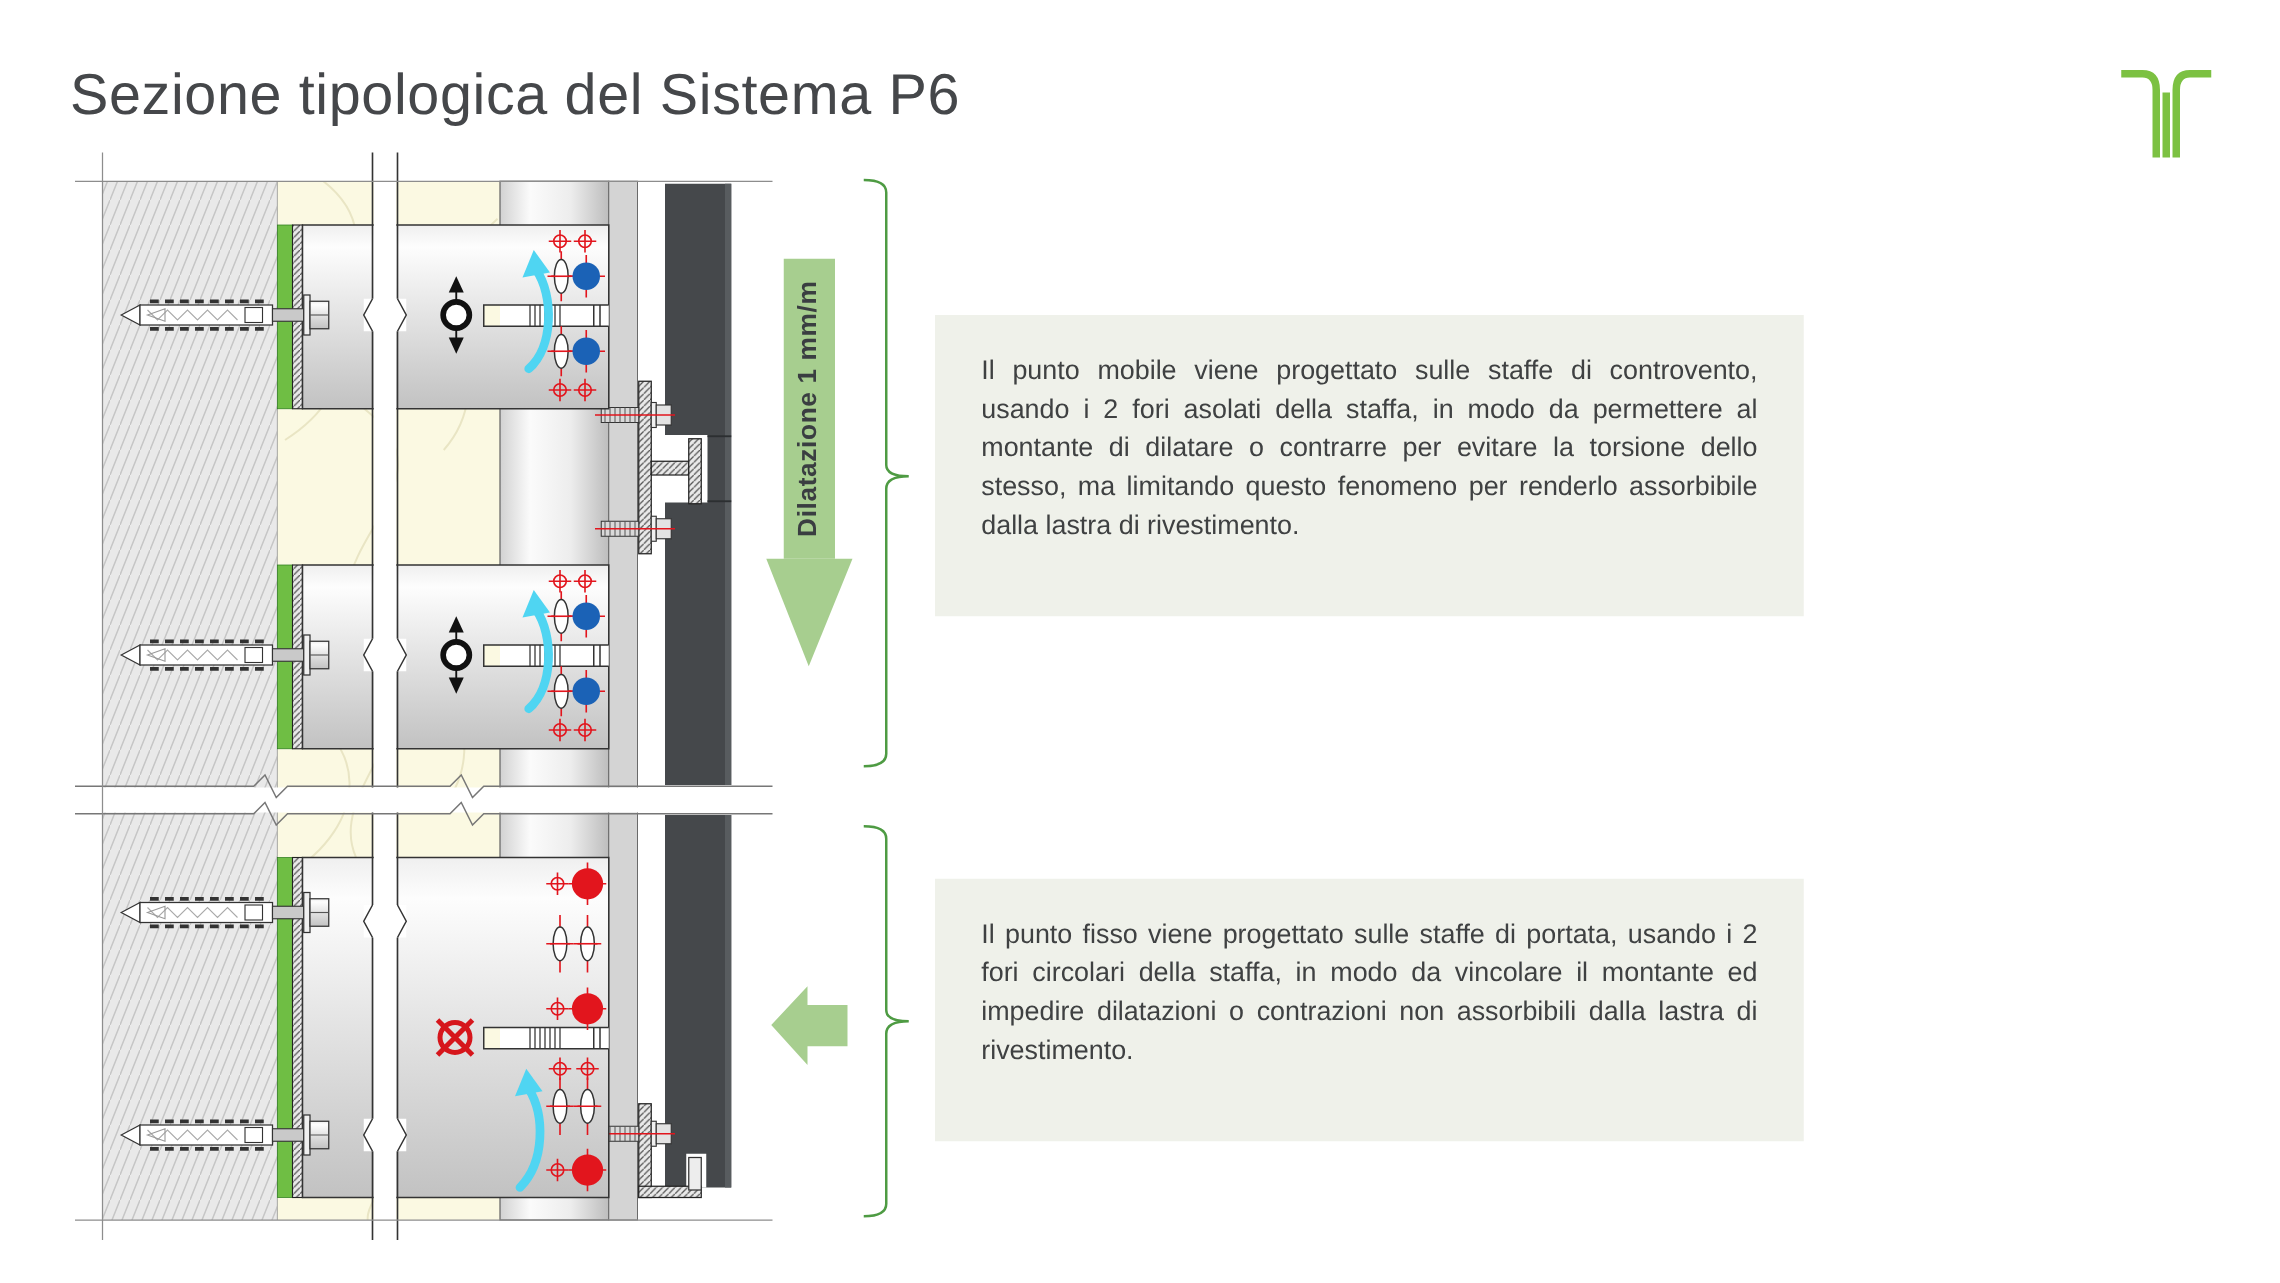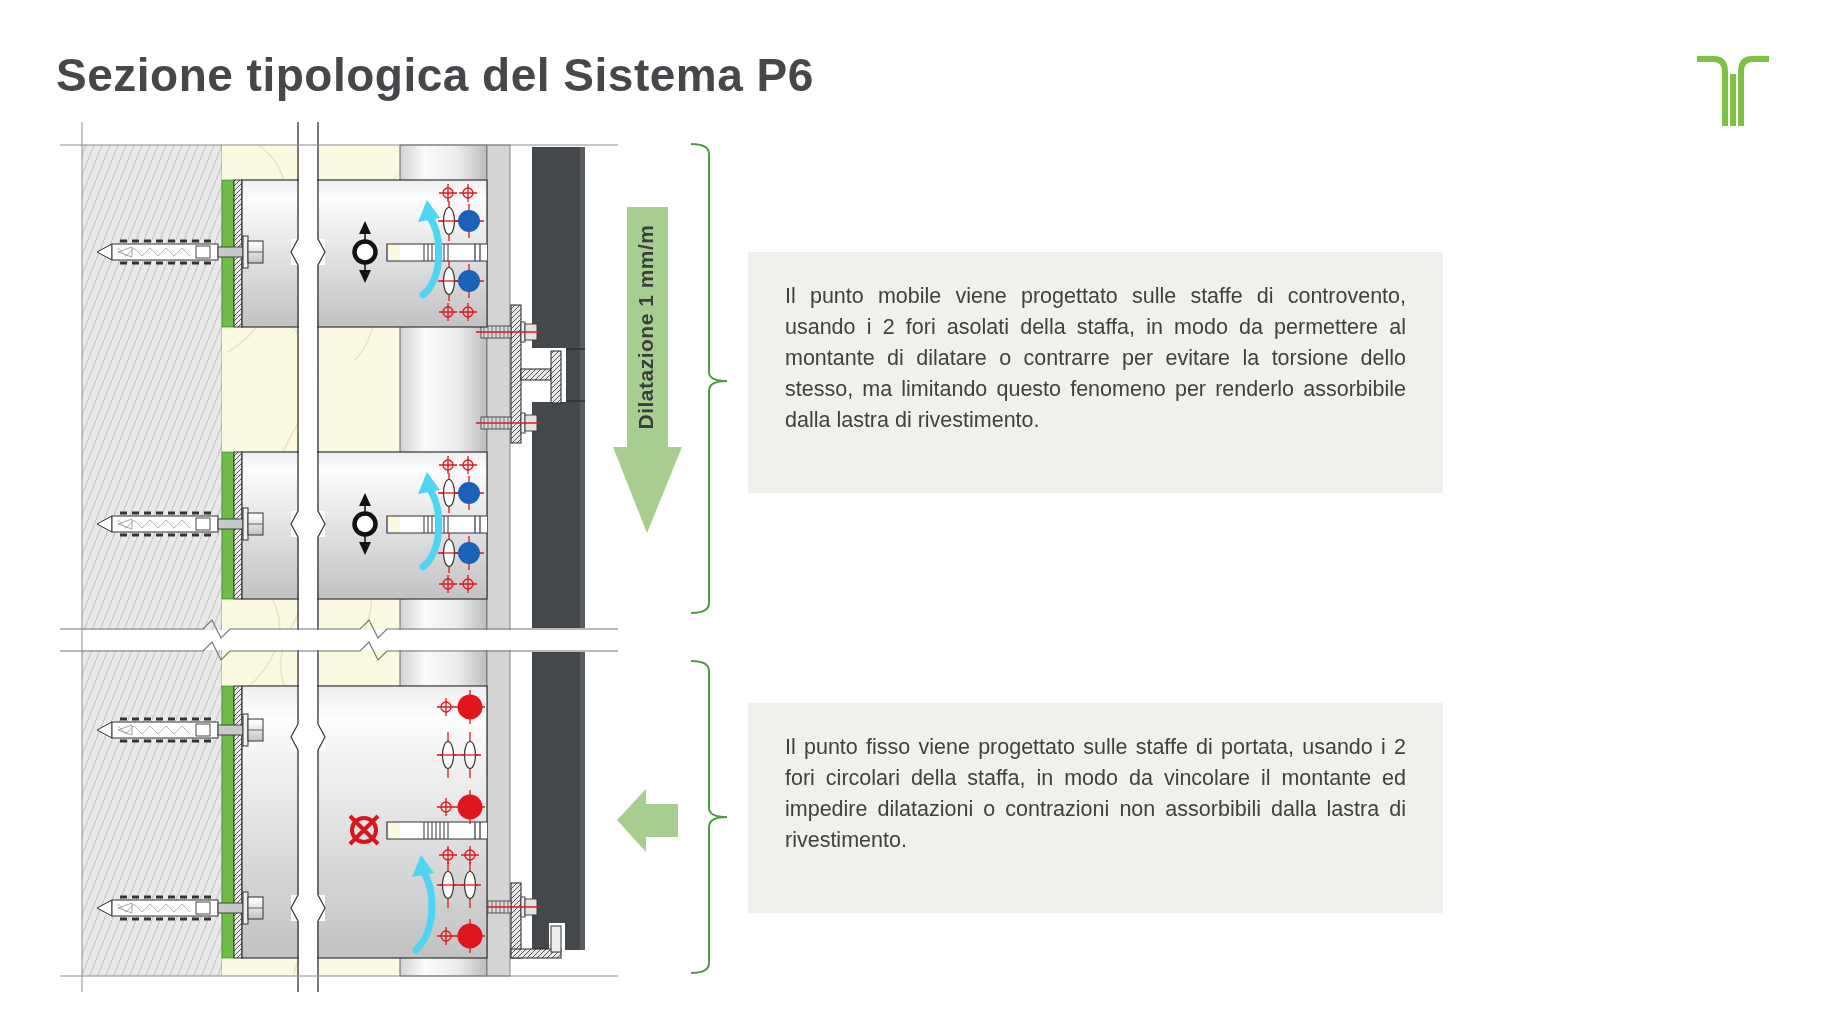--- a/index.html
+++ b/index.html
@@ -1,18 +1,18 @@
 <!DOCTYPE html>
 <html><head>
 <meta charset="utf-8">
 <style>
   html,body{margin:0;padding:0;background:#fff;}
   body{width:1824px;height:1026px;position:relative;overflow:hidden;
        font-family:"Liberation Sans",sans-serif;}
-  .title{position:absolute;left:56px;top:48px;font-size:46px;font-weight:700;
+  .title{position:absolute;left:56px;top:48px;font-size:46px;font-weight:400;
          color:#45474a;letter-spacing:.5px;}
   .logo{position:absolute;left:1694px;top:50px;width:78px;height:80px;}
   .drawing{position:absolute;left:60px;top:120px;width:560px;height:890px;}
   .overlay{position:absolute;left:600px;top:120px;width:170px;height:880px;}
   .callout{position:absolute;left:748px;width:695px;background:#eff1ea;
            color:#3f4142;font-size:21.5px;line-height:31px;text-align:justify;
            box-sizing:border-box;padding:29px 37px 0 37px;}
   .callout p{margin:0;}
   #callout-mobile{top:252px;height:241px;}
   #callout-fixed{top:703px;height:210px;}

